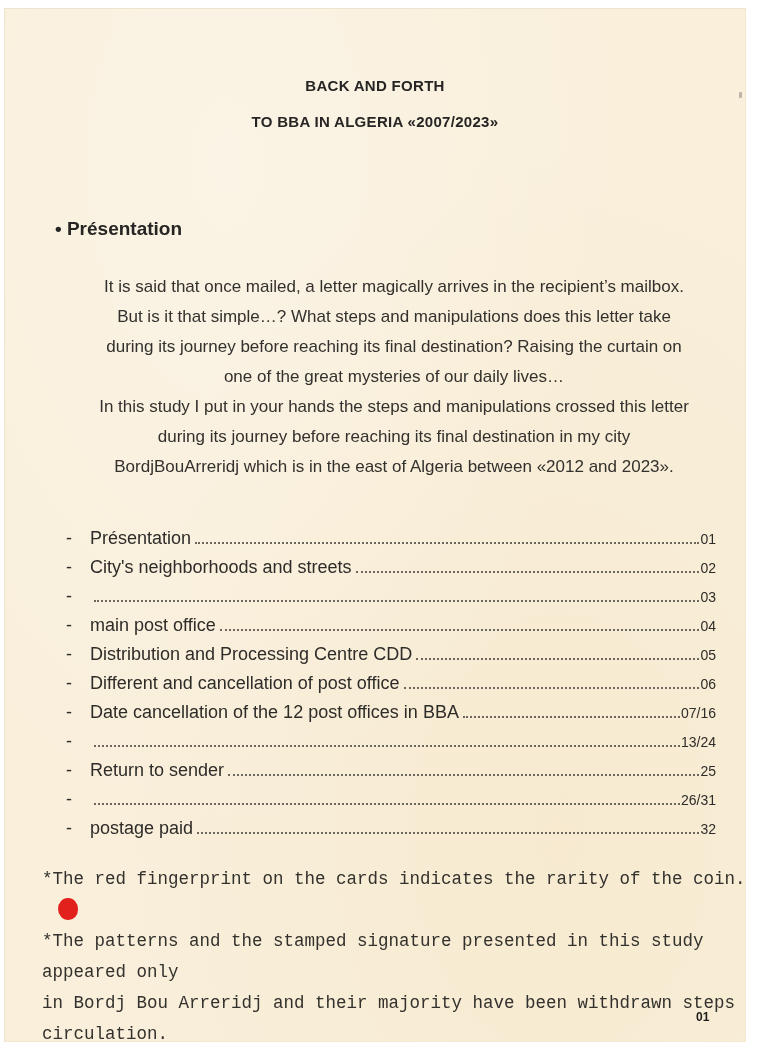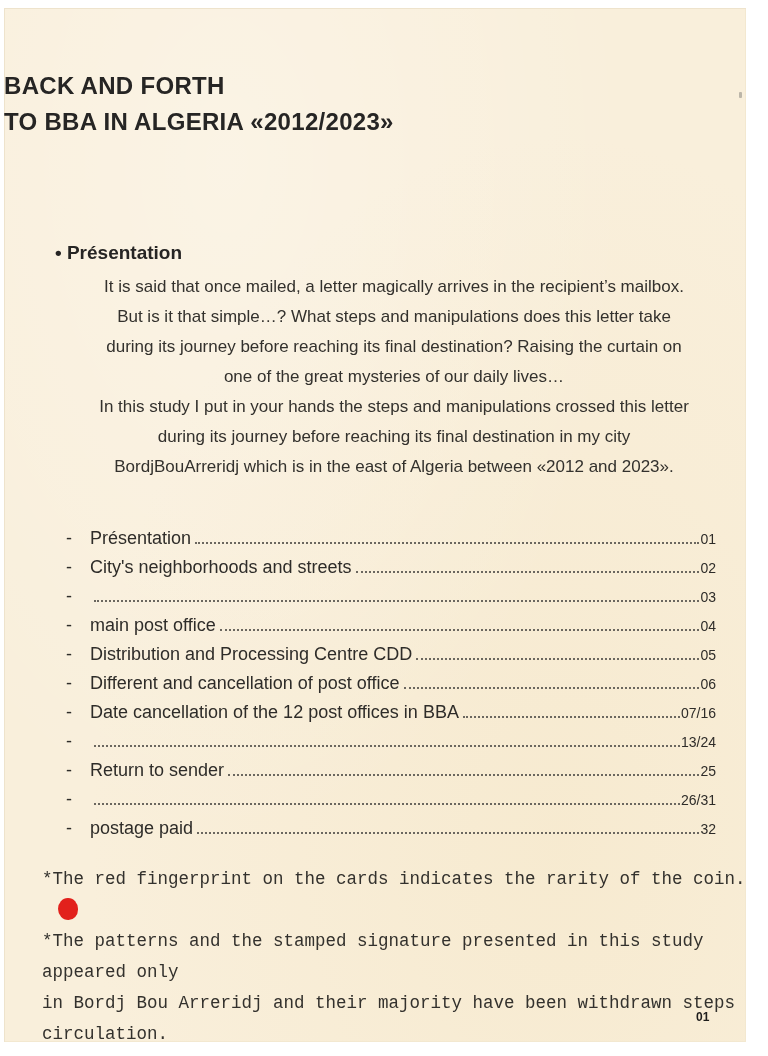--- a/index.html
+++ b/index.html
@@ -17,33 +17,32 @@
     width: 742px; height: 1034px;
     background:
       radial-gradient(ellipse at 30% 15%, rgba(255,255,255,0.28), rgba(255,255,255,0) 55%),
       radial-gradient(ellipse at 75% 80%, rgba(240,220,175,0.25), rgba(255,255,255,0) 60%),
       var(--paper, #f9efdb);
     color: var(--ink, #2e2c29);
     box-shadow: 1px 1px 0 #eee3cc inset, -1px -1px 0 #f3e8d0 inset;
   }
   .title {
     position: absolute; top: 60px; left: 0; right: 0;
-    text-align: left;
+    text-align: center;
     font-weight: bold;
-    font-size: 24px;
+    font-size: 15px;
     line-height: 36px;
     letter-spacing: 0.3px;
     color: #262524;
   }
   .heading {
     position: absolute; left: 51px; top: 210px;
     font-weight: bold;
     font-size: 19px;
     color: #262524;
-    margin-top: 24px;
   }
   .intro {
     position: absolute; left: 51px; top: 264px;
     width: 678px;
     font-size: 17px;
     line-height: 30px;
     white-space: pre-line;
     color: #33312d;
     text-align: center;
   }
@@ -103,21 +102,21 @@
   }
 </style>
 </head>
 <body>
 
 <div class="scan">
   <div class="paper">
 
     <div class="title">
       <div>BACK AND FORTH</div>
-      <div>TO BBA IN ALGERIA «2012/2023»</div>
+      <div>TO BBA IN ALGERIA «2007/2023»</div>
     </div>
 
     <div class="heading">• Présentation</div>
 
     <div class="intro">   It is said that once mailed, a letter magically arrives in the recipient’s mailbox.
 But is it that simple…? What steps and manipulations does this letter take
 during its journey before reaching its final destination? Raising the curtain on
 one of the great mysteries of our daily lives…
 In this study I put in your hands the steps and manipulations crossed this letter
 during its journey before reaching its final destination in my city

